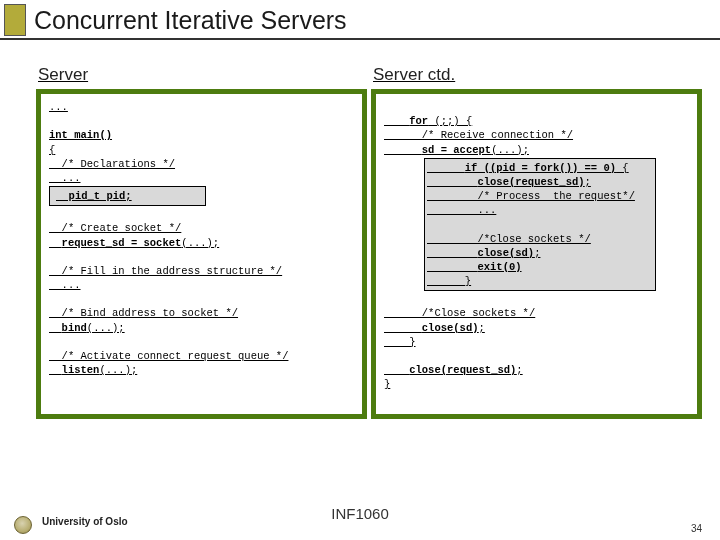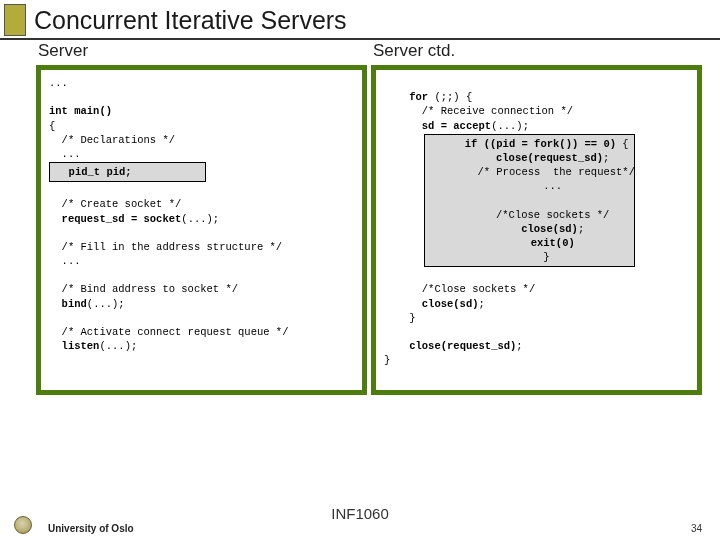--- a/index.html
+++ b/index.html
@@ -26,22 +26,23 @@
     margin-right: 8px;
     flex-shrink: 0;
   }
   .title-text {
     font-family: Verdana, Arial, sans-serif;
     font-size: 25px;
     color: #1a1a1a;
   }
   .content {
     display: flex;
-    padding: 1px 18px 0 36px;
+    padding: 25px 18px 0 36px;
     gap: 4px;
+    text-decoration: underline;
   }
   .col {
     flex: 1;
     min-width: 0;
   }
   .col-header {
     font-family: Arial, sans-serif;
     font-size: 17px;
     color: #222;
     margin-bottom: 4px;
@@ -64,39 +65,38 @@
     background: #d9d9d9;
     padding: 2px 6px;
     margin: 1px 0;
     display: block;
   }
   .hl-box.small {
     width: 157px;
   }
   .hl-box.big {
     margin-left: 40px;
-    width: 211px;
+    width: 232px;
     padding: 2px 6px 2px 2px;
-    text-align: center;
   }
   .kw { font-weight: bold; }
   .footer {
     position: absolute;
     bottom: 6px;
     left: 0;
     right: 0;
     display: flex;
     align-items: flex-end;
     justify-content: space-between;
     padding: 0 18px 0 14px;
   }
   .footer-left {
     display: flex;
-    align-items: flex-end;
-    gap: 16px;
+    align-items: flex-start;
+    gap: 10px;
   }
   .seal {
     width: 18px;
     height: 18px;
     border-radius: 50%;
     background: radial-gradient(circle at 45% 40%, #d8d2b0 0%, #b8ae72 60%, #8a7f3e 100%);
     border: 1px solid #6b6232;
     flex-shrink: 0;
   }
   .uni {

